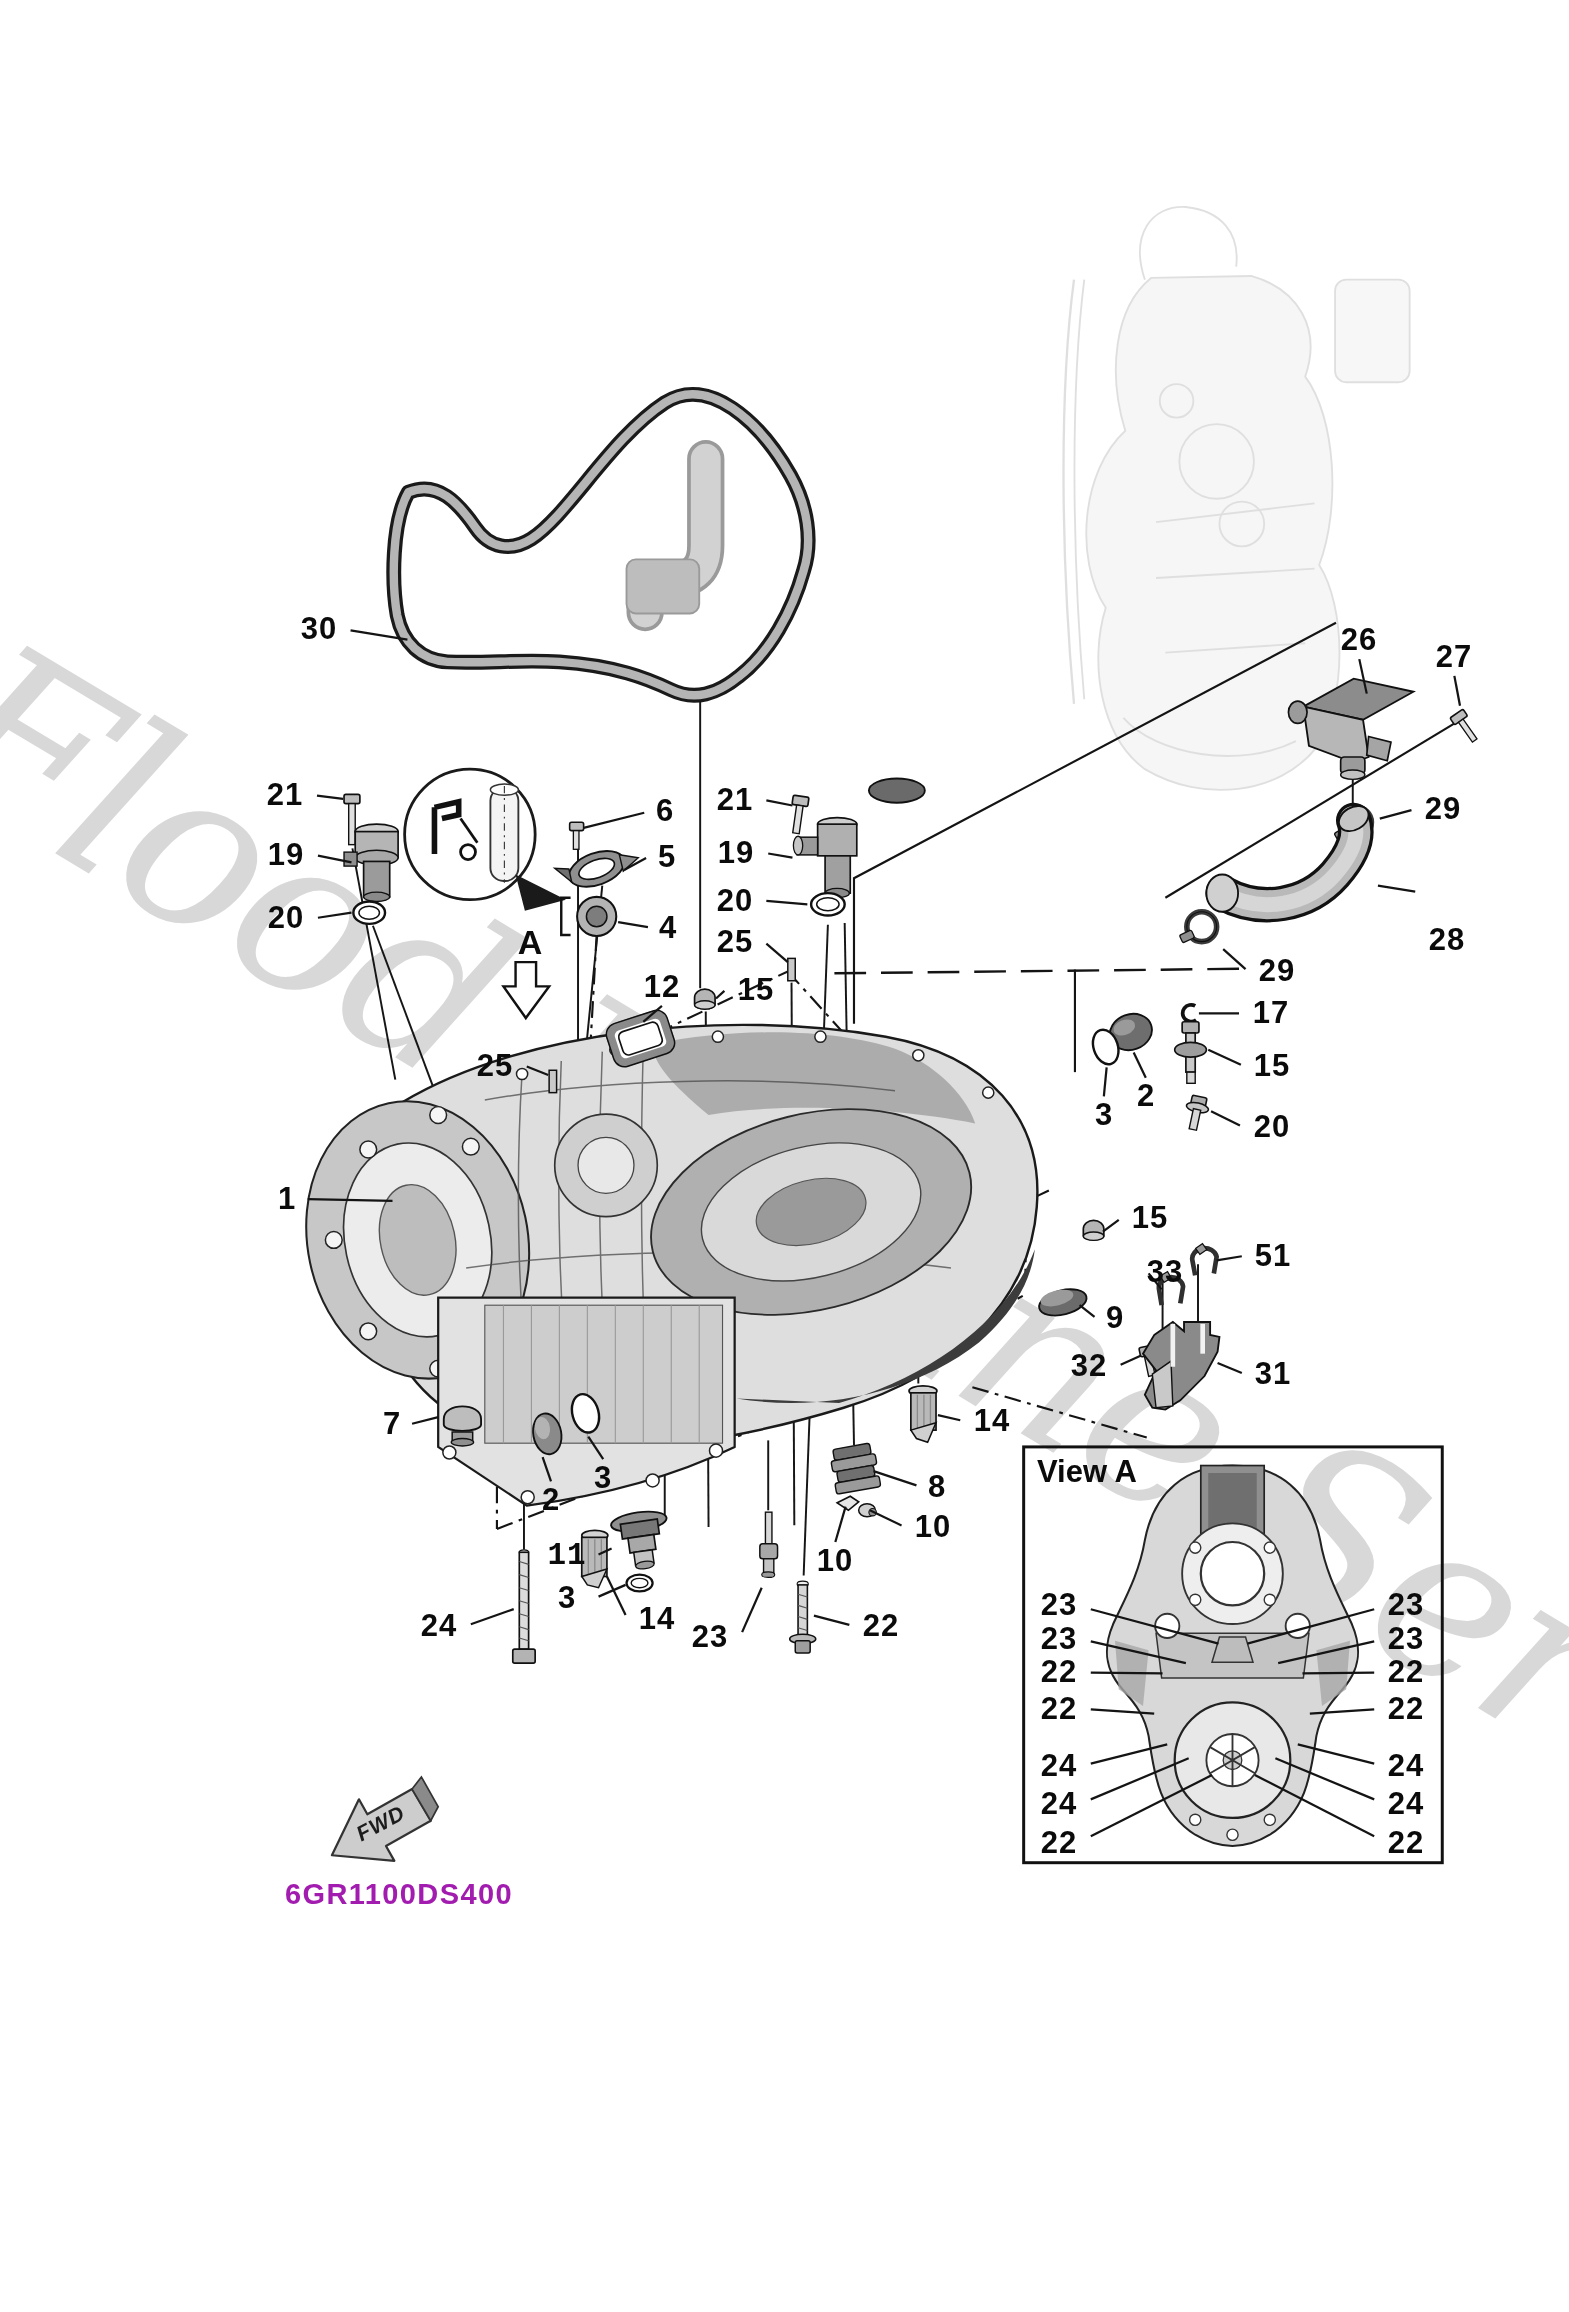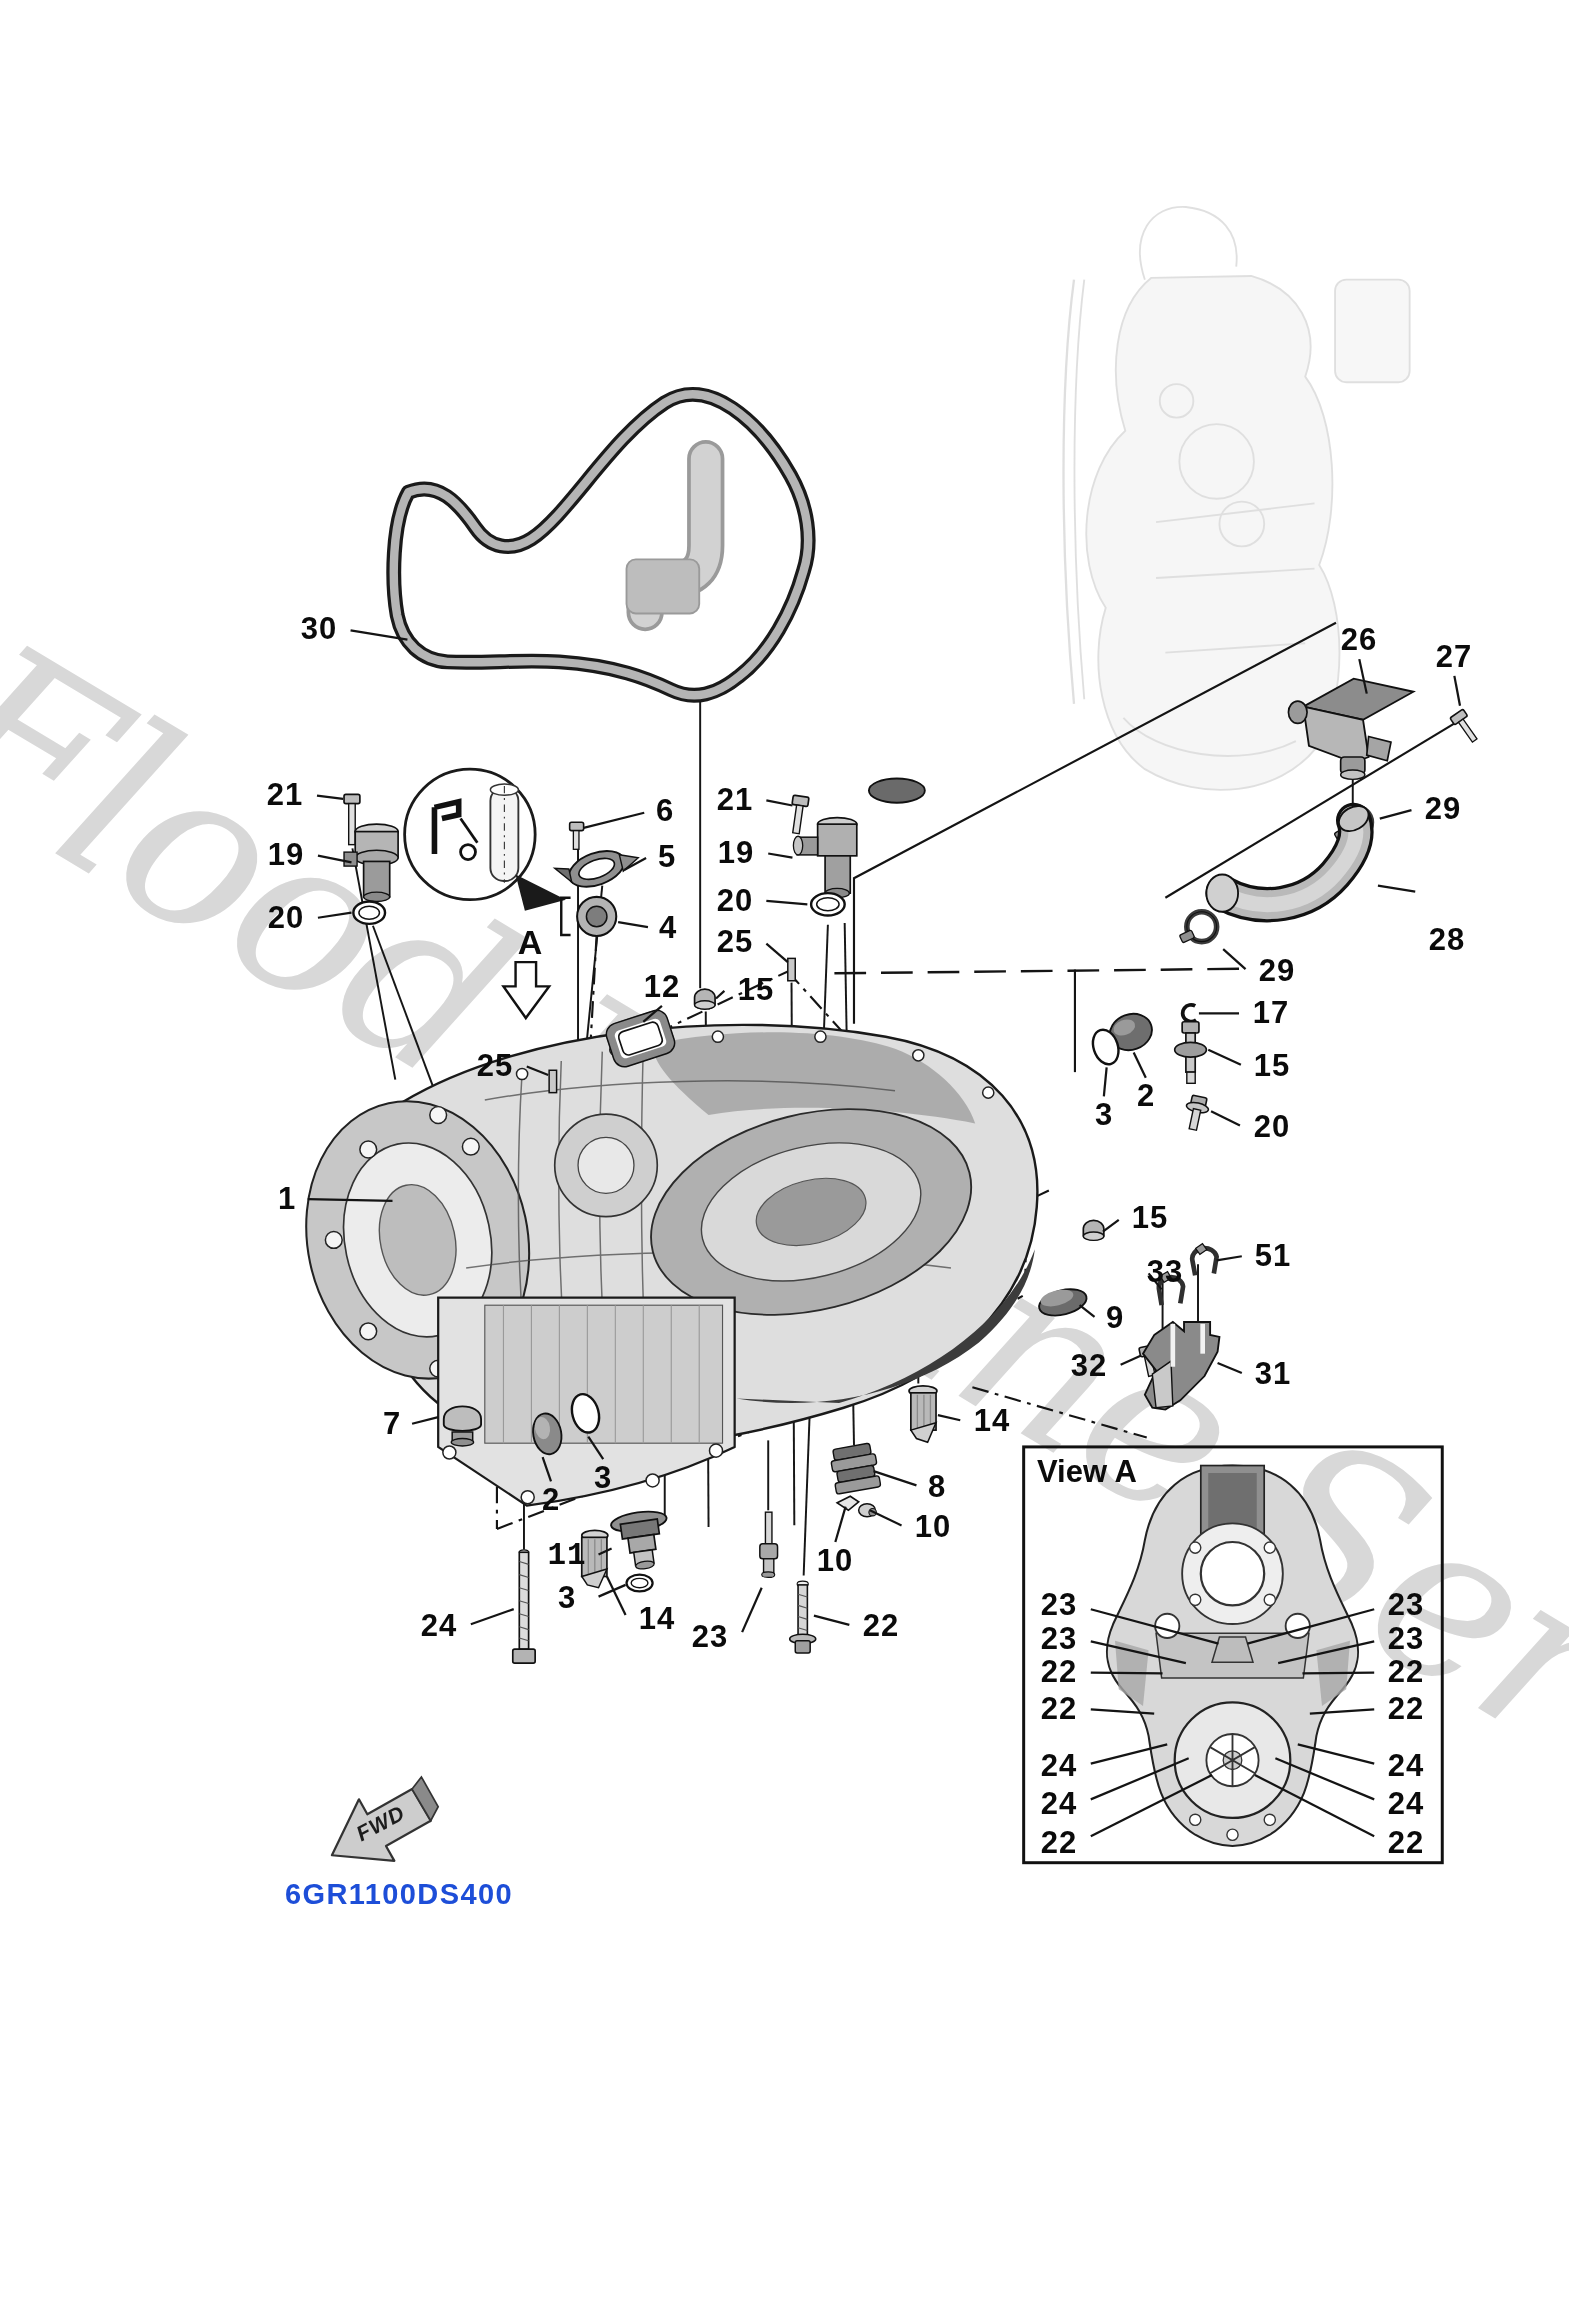--- a/index.html
+++ b/index.html
@@ -14,21 +14,21 @@
   .callout{position:absolute;transform:translate(-50%,-50%);
            font:700 31px "Liberation Sans",sans-serif;color:#0b0b0b;letter-spacing:0.9px;}
   #view-a-title{position:absolute;left:1037px;top:1454px;
                 font:700 31px "Liberation Sans",sans-serif;color:#0b0b0b;}
   #detail-letter{position:absolute;left:530px;top:942px;transform:translate(-50%,-50%);
                  font:700 34px "Liberation Sans",sans-serif;color:#0b0b0b;}
   #fwd-label{position:absolute;left:381px;top:1824px;
              transform:translate(-50%,-50%) rotate(-28deg);
              font:italic 700 21.4px "Liberation Sans",sans-serif;color:#1c1c1c;letter-spacing:0.9px;}
   #drawing-code{position:absolute;left:285px;top:1878px;
-                font:700 29px "Liberation Sans",sans-serif;color:#1d4ed8;letter-spacing:1.4px;}
+                font:700 29px "Liberation Sans",sans-serif;color:#a21caf;letter-spacing:1.4px;}
   #leader-layer line{stroke:#141414;stroke-width:2.4;}
 </style>
 </head>
 <body>
 
 <div id="stage">
 
   <div id="watermark">Flood Marine Services</div>
 
   <svg id="art" width="1570" height="2313" viewBox="0 0 1684 2481" xmlns="http://www.w3.org/2000/svg">

